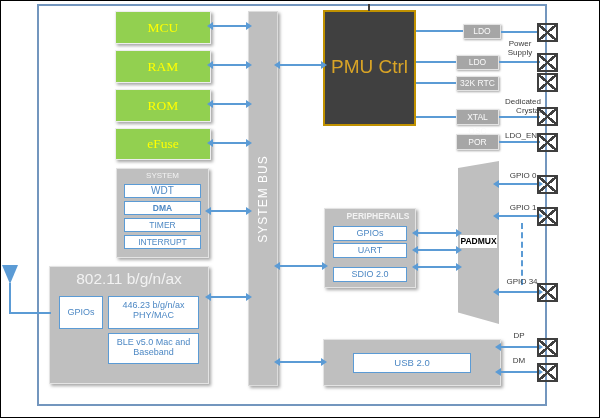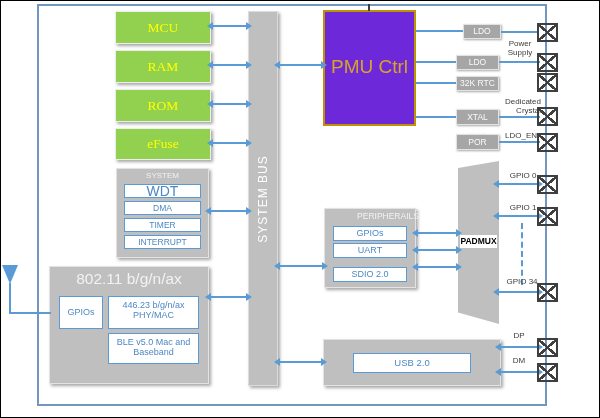--- a/index.html
+++ b/index.html
@@ -16,21 +16,21 @@
   
   .wbox{position:absolute;background:#fff;border:1px solid #5b9bd5;color:#4d88c4;text-align:center;}
   
   .sgray{position:absolute;background:#a6a6a6;border:1px solid #e3e3e3;box-shadow:1px 1px 2px rgba(0,0,0,.35);
          color:#fafafa;font-size:8.5px;text-align:center;}
   
   .busbar{position:absolute;left:247px;top:10px;width:30px;height:375px;background:#bfbfbf;border:1px solid #dcdcdc;
           box-shadow:2px 2px 3px rgba(0,0,0,.35);display:flex;align-items:center;justify-content:center;}
   .busbar span{transform:rotate(-90deg);white-space:nowrap;color:#fff;font-size:12px;letter-spacing:1px;}
   
-  .pmu{position:absolute;left:322px;top:9px;width:93px;height:116px;background:#6d28d9;border:2px solid #c09100;
+  .pmu{position:absolute;left:322px;top:9px;width:93px;height:116px;background:#404040;border:2px solid #c09100;
        color:#d9a426;font-size:19px;text-align:center;line-height:110px;}
   
   .hline{position:absolute;height:2px;background:#5b9bd5;}
   .vline{position:absolute;width:2px;background:#5b9bd5;}
   .arr{position:absolute;height:2px;background:#5b9bd5;}
   .arr::before{content:"";position:absolute;left:-6px;top:-3px;width:0;height:0;
     border-top:4px solid transparent;border-bottom:4px solid transparent;border-right:6px solid #5b9bd5;}
   .arr::after{content:"";position:absolute;right:-6px;top:-3px;width:0;height:0;
     border-top:4px solid transparent;border-bottom:4px solid transparent;border-left:6px solid #5b9bd5;}
   .dash{position:absolute;width:0;border-left:2px dashed #5b9bd5;}
@@ -57,22 +57,22 @@
 
   <div class="chip"></div>
 
   <div class="gbox" style="top:10px;line-height:31px;">MCU</div>
   <div class="gbox" style="top:49px;line-height:31px;">RAM</div>
   <div class="gbox" style="top:88px;line-height:31px;">ROM</div>
   <div class="gbox" style="top:127px;height:32px;line-height:30px;">eFuse</div>
 
   <div class="gray" style="left:115px;top:167px;width:93px;height:90px;"></div>
   <div class="abs graytitle" style="left:115px;top:170px;width:93px;font-size:8px;">SYSTEM</div>
-  <div class="wbox" style="left:123px;top:183px;width:77px;height:14px;font-size:14px;line-height:12px;">WDT</div>
-  <div class="wbox" style="left:123px;top:200px;width:77px;height:14px;font-size:8.5px;line-height:12px;">DMA</div>
+  <div class="wbox" style="left:123px;top:183px;width:77px;height:14px;font-size:10px;line-height:12px;">WDT</div>
+  <div class="wbox" style="left:123px;top:200px;width:77px;height:14px;font-size:8.5px;line-height:12px;font-weight:bold;">DMA</div>
   <div class="wbox" style="left:123px;top:217px;width:77px;height:14px;font-size:8.5px;line-height:12px;">TIMER</div>
   <div class="wbox" style="left:123px;top:234px;width:77px;height:14px;font-size:8.5px;line-height:12px;">INTERRUPT</div>
 
   <div class="gray" style="left:48px;top:265px;width:160px;height:118px;"></div>
   <div class="abs graytitle" style="left:48px;top:269px;width:160px;font-size:15.5px;">802.11 b/g/n/ax</div>
   <div class="wbox" style="left:58px;top:295px;width:44px;height:33px;font-size:9px;line-height:31px;">GPIOs</div>
   <div class="wbox" style="left:107px;top:295px;width:91px;height:33px;font-size:9px;padding-top:3px;">446.23 b/g/n/ax PHY/MAC</div>
   <div class="wbox" style="left:107px;top:332px;width:91px;height:31px;font-size:9px;padding-top:3px;">BLE v5.0 Mac and Baseband</div>
 
   <div class="ant"></div>
@@ -86,21 +86,21 @@
   <div class="pmu">PMU Ctrl</div>
   <div class="abs" style="left:367px;top:3px;width:2px;height:7px;background:#404040;"></div>
 
   <div class="sgray" style="left:462px;top:23px;width:38px;height:15px;line-height:13px;">LDO</div>
   <div class="sgray" style="left:455px;top:54px;width:43px;height:15px;line-height:13px;">LDO</div>
   <div class="sgray" style="left:455px;top:75px;width:43px;height:15px;line-height:13px;">32K RTC</div>
   <div class="sgray" style="left:455px;top:108px;width:43px;height:16px;line-height:14px;">XTAL OSC</div>
   <div class="sgray" style="left:455px;top:133px;width:43px;height:16px;line-height:14px;">POR</div>
 
   <div class="gray" style="left:323px;top:207px;width:92px;height:80px;"></div>
-  <div class="abs graytitle" style="left:341px;top:210px;width:92px;font-size:8.5px;">PERIPHERAILS</div>
+  <div class="abs graytitle" style="left:331px;top:210px;width:92px;font-size:8.5px;font-weight:bold;">PERIPHERAILS</div>
   <div class="wbox" style="left:332px;top:225px;width:74px;height:15px;font-size:9px;line-height:13px;">GPIOs</div>
   <div class="wbox" style="left:332px;top:242px;width:74px;height:15px;font-size:9px;line-height:13px;">UART</div>
   <div class="wbox" style="left:332px;top:259px;width:74px;height:15px;font-size:9px;line-height:13px;margin-top:7px;">SDIO 2.0</div>
 
   <div class="padmux"></div>
   <div class="padmuxlbl">PADMUX</div>
 
   <div class="gray" style="left:322px;top:338px;width:178px;height:47px;"></div>
   <div class="wbox" style="left:352px;top:352px;width:118px;height:20px;font-size:9.5px;line-height:18px;">USB 2.0</div>
 

